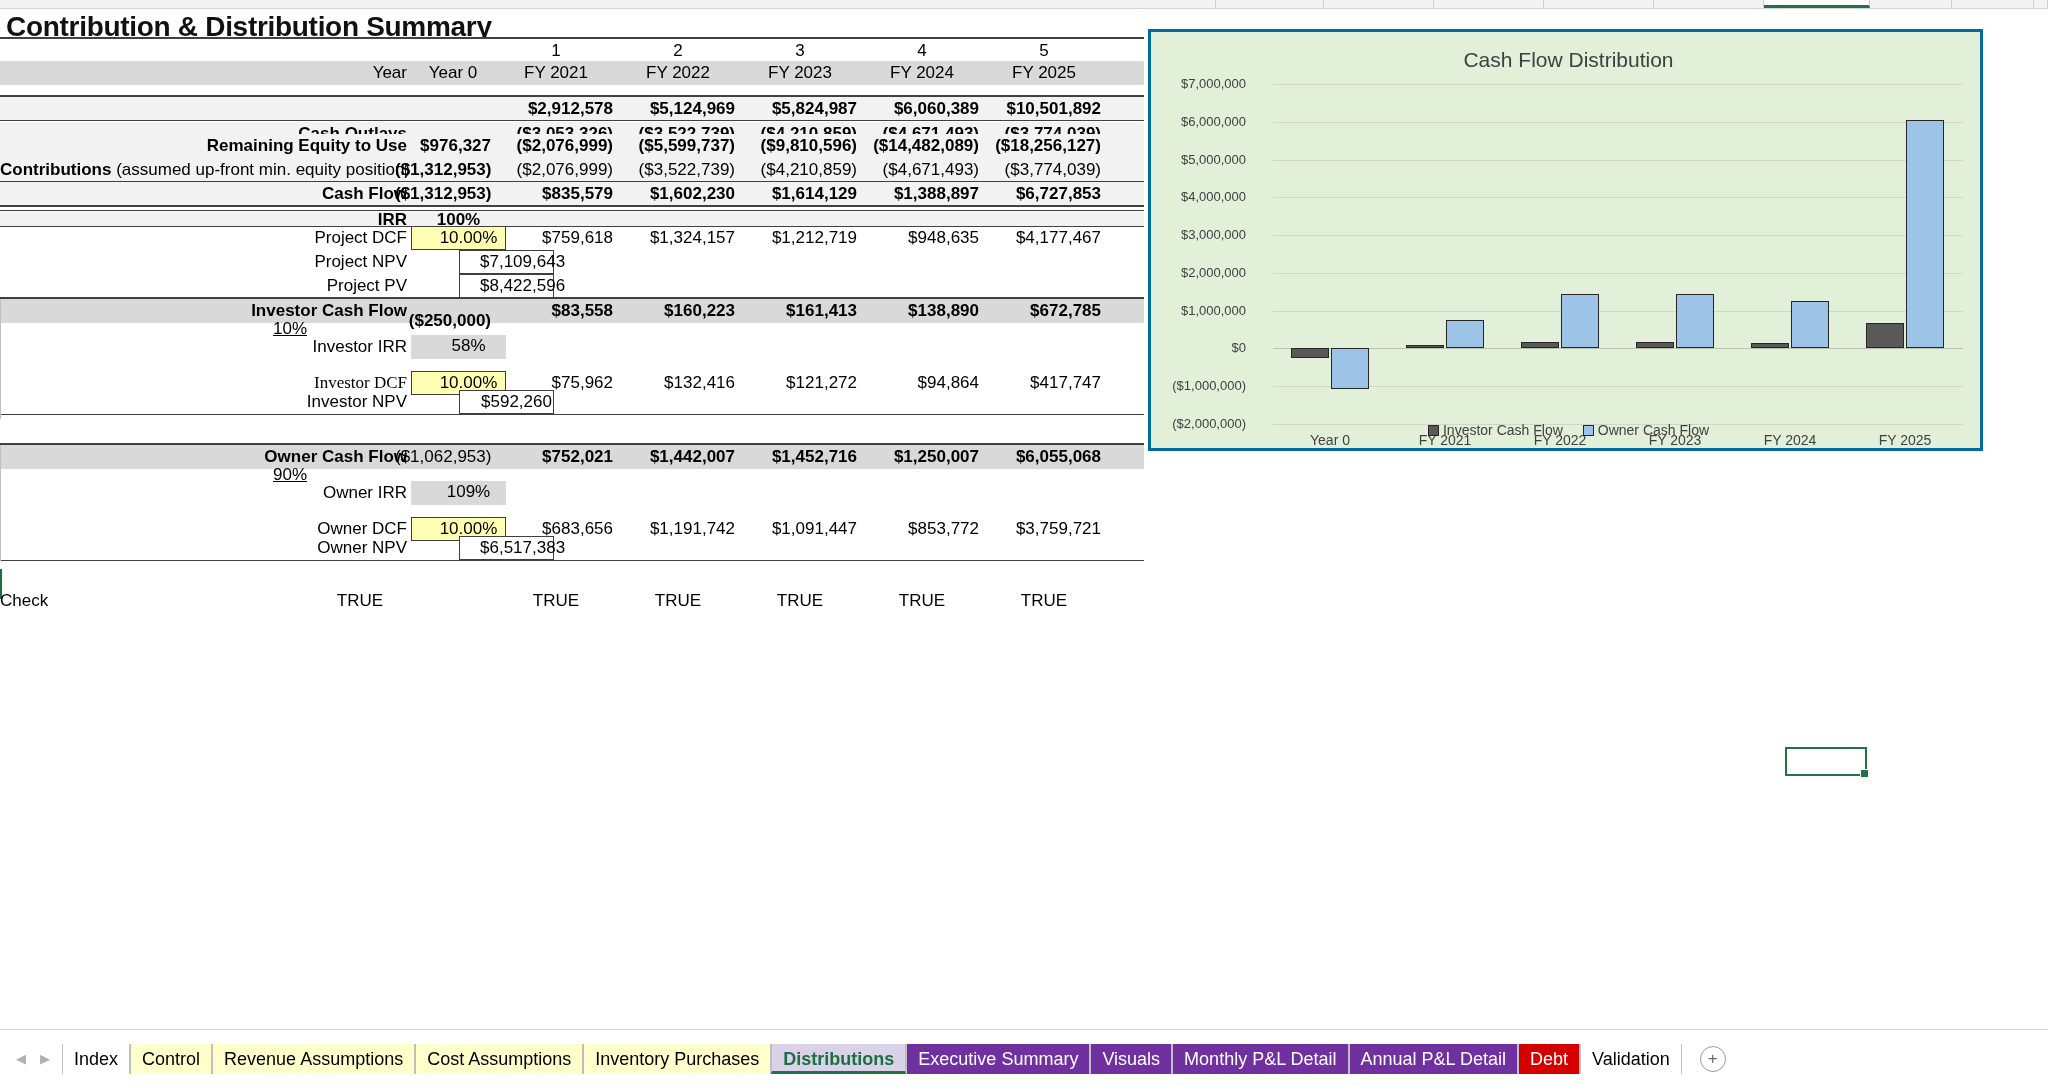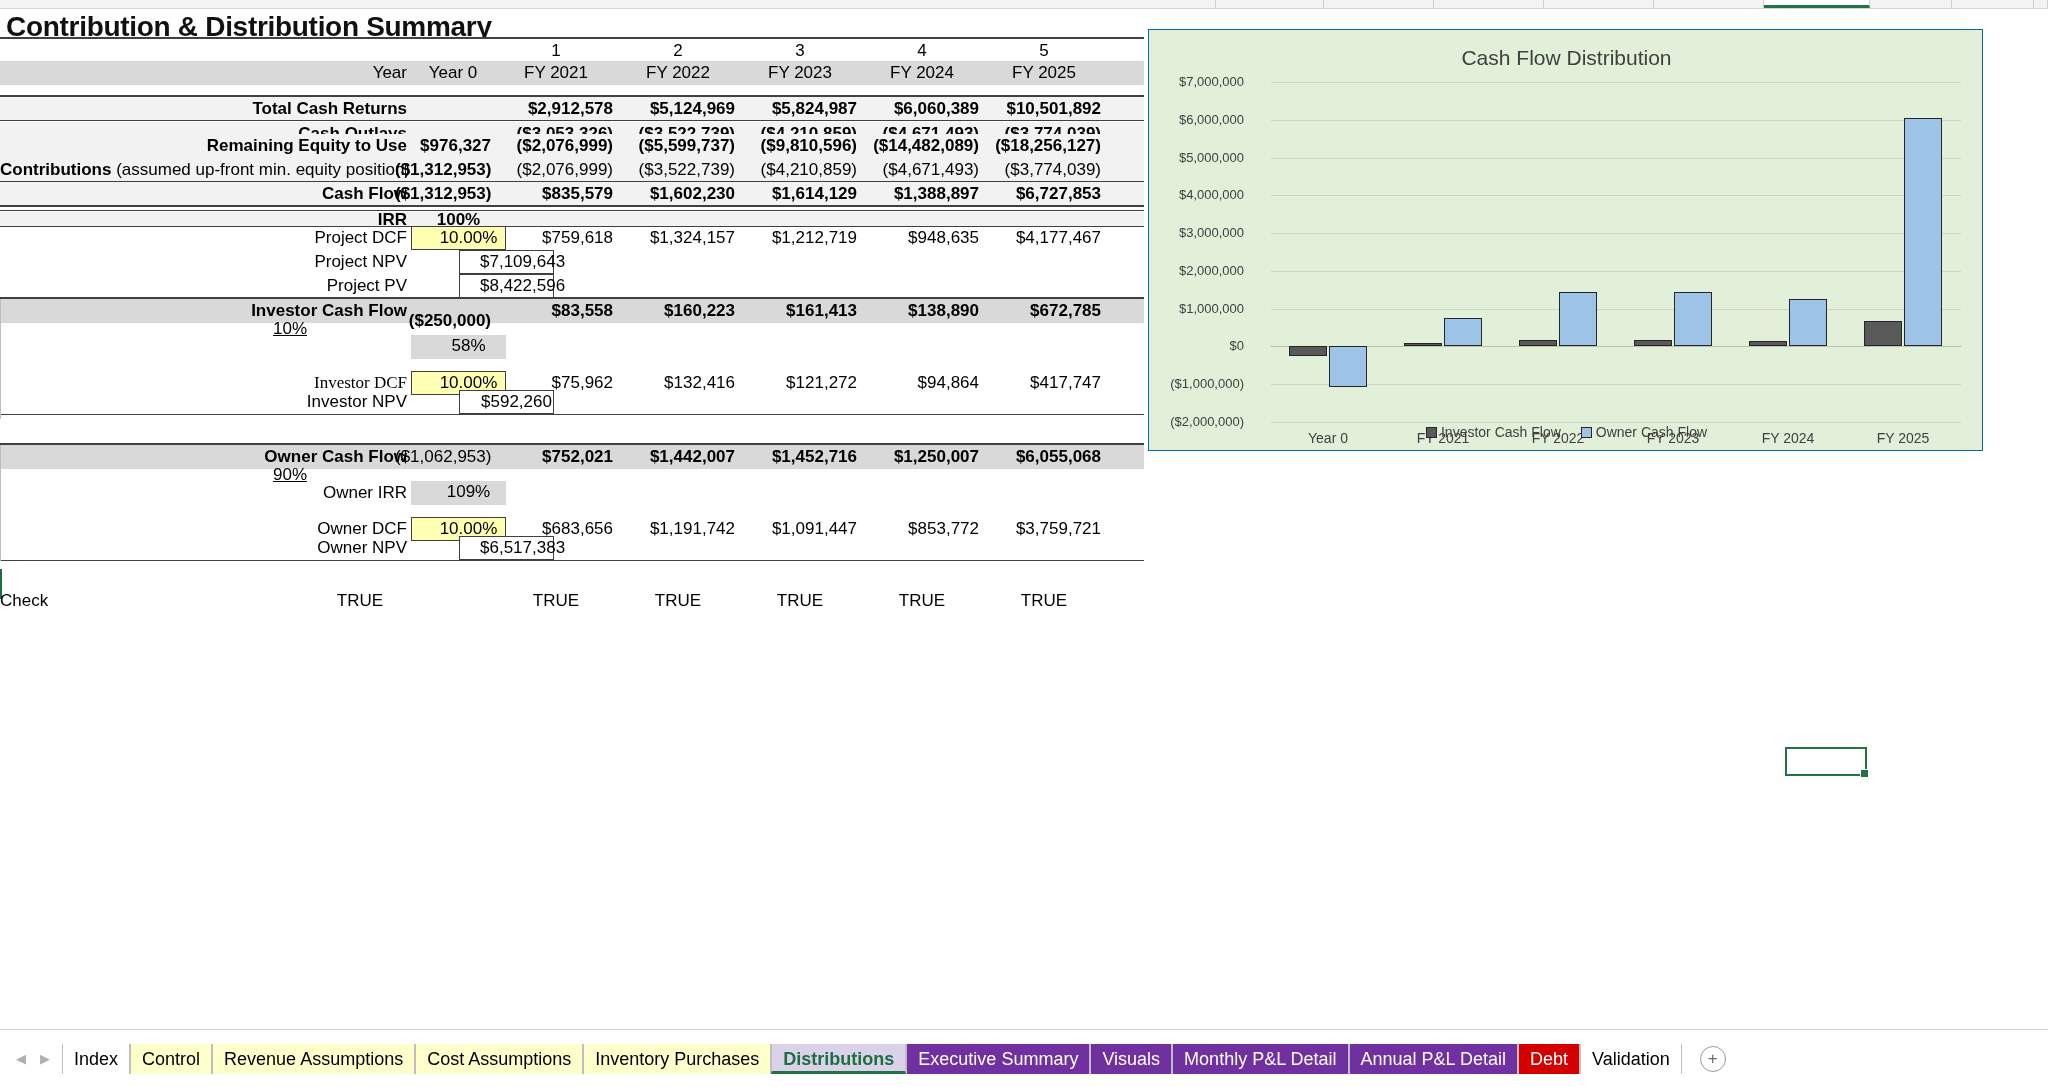--- a/index.html
+++ b/index.html
@@ -78,21 +78,21 @@
   .underline-pct {
     position: absolute; height: 24px; line-height: 24px;
     font-size: 17px; text-align: right; padding-right: 4px;
     text-decoration: underline;
   }
 
   
   .chart-frame {
     position: absolute; left: 1148px; top: 20px;
     width: 835px; height: 422px;
-    background: #e2efd9; border: 1px solid #0369a1;
+    background: #e2efd9; border: 3px solid #0369a1;
   }
   .chart-title {
     position: absolute; left: 0; top: 16px; width: 835px;
     text-align: center; font-size: 21px; color: #404040;
   }
   .plot {
     position: absolute; left: 122px; top: 52px;
     width: 690px; height: 340px;
   }
   .gridline {
@@ -201,21 +201,20 @@
     <div class="c ctr col-1" style="top:52px;">FY 2021</div>
     <div class="c ctr col-2" style="top:52px;">FY 2022</div>
     <div class="c ctr col-3" style="top:52px;">FY 2023</div>
     <div class="c ctr col-4" style="top:52px;">FY 2024</div>
     <div class="c ctr col-5" style="top:52px;width:122px;">FY 2025</div>
 
     <div class="row band-white" style="top:76px;height:12px;"></div>
     <div class="hr med" style="top:86px;"></div>
 
     <div class="row band-light" style="top:88px;"></div>
-    <div class="c bold col-label" style="top:88px;">Total Cash Returns</div>
     <div class="c bold col-1" style="top:88px;">$2,912,578</div>
     <div class="c bold col-2" style="top:88px;">$5,124,969</div>
     <div class="c bold col-3" style="top:88px;">$5,824,987</div>
     <div class="c bold col-4" style="top:88px;">$6,060,389</div>
     <div class="c bold col-5" style="top:88px;width:122px;">$10,501,892</div>
     <div class="hr thin" style="top:111px;"></div>
 
     <div class="row band-light" style="top:113px;"></div>
     <div class="c bold col-label" style="top:113px;">Cash Outlays</div>
     <div class="c bold col-1" style="top:113px;">($3,053,326)</div>
@@ -284,20 +283,21 @@
     <div class="c bold col-label" style="top:290px;">Investor Cash Flow</div>
     <div class="c bold col-y0" style="top:300px;width:100px;left:395px;">($250,000)</div>
     <div class="c bold col-1" style="top:290px;">$83,558</div>
     <div class="c bold col-2" style="top:290px;">$160,223</div>
     <div class="c bold col-3" style="top:290px;">$161,413</div>
     <div class="c bold col-4" style="top:290px;">$138,890</div>
     <div class="c bold col-5" style="top:290px;width:122px;">$672,785</div>
 
     <div class="underline-pct" style="top:308px;left:0;width:311px;">10%</div>
 
+    <div class="c col-label" style="top:326px;">Investor IRR</div>
     <div class="boxcell grayfill" style="top:326px;">58%</div>
 
     <div class="c col-label" style="top:362px;font-family:Liberation Serif, serif;">Investor DCF</div>
     <div class="boxcell yellow" style="top:362px;">10.00%</div>
     <div class="c col-1" style="top:362px;">$75,962</div>
     <div class="c col-2" style="top:362px;">$132,416</div>
     <div class="c col-3" style="top:362px;">$121,272</div>
     <div class="c col-4" style="top:362px;">$94,864</div>
     <div class="c col-5" style="top:362px;width:122px;">$417,747</div>
 

